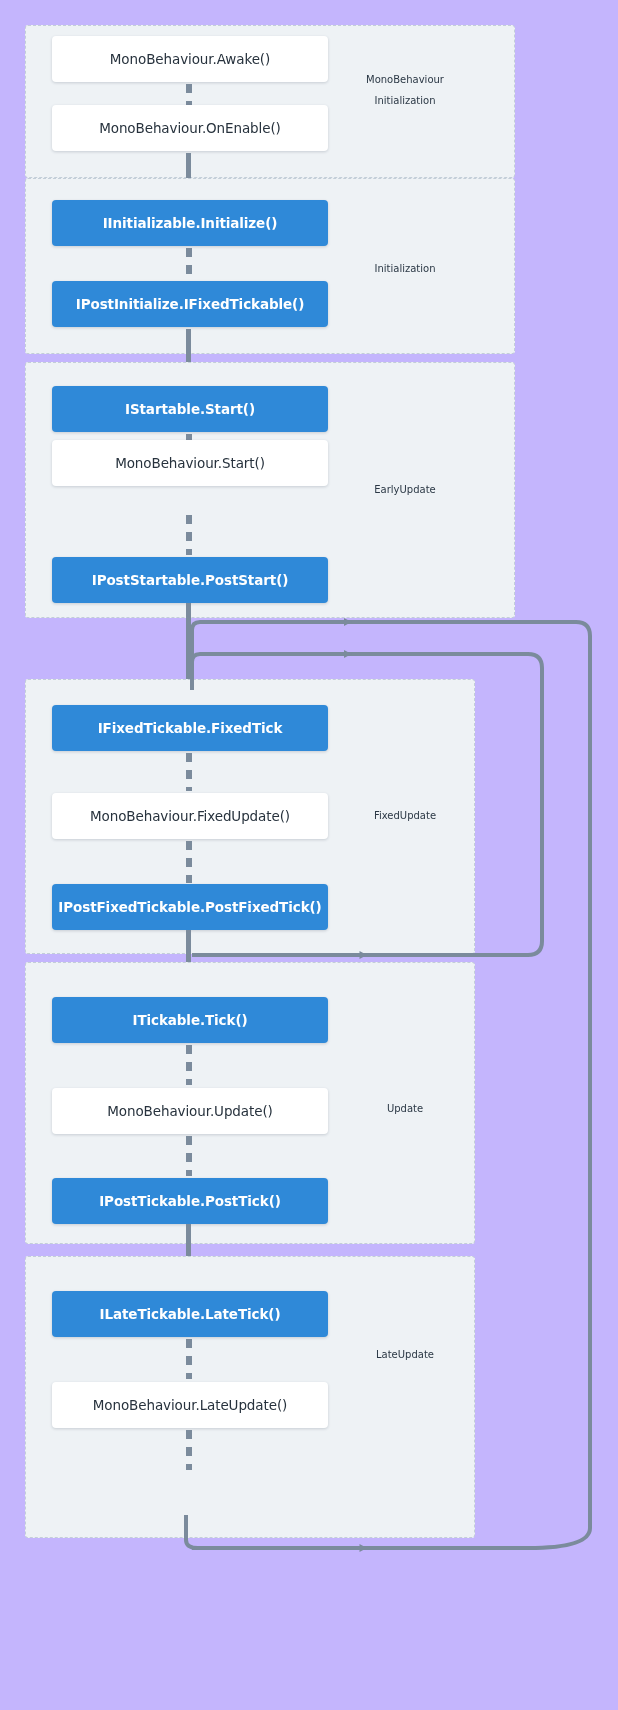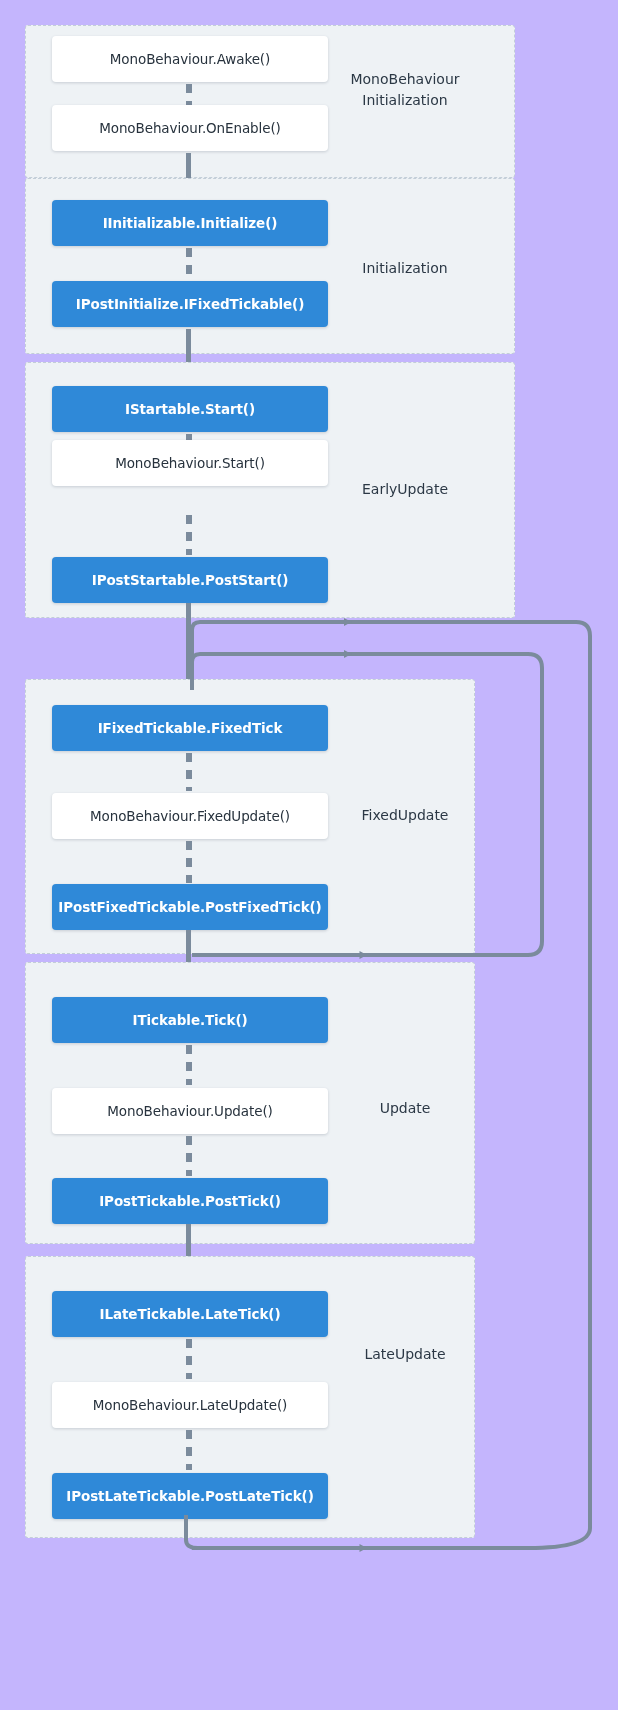--- a/index.html
+++ b/index.html
@@ -50,21 +50,21 @@
   .node.blue {
     background: #2f89d8;
     color: #ffffff;
     font-weight: 700;
   }
 
   
   .slabel {
     position: absolute;
     color: #2b3845;
-    font-size: 14px;
+    font-size: 10px;
     line-height: 21px;
     text-align: center;
     width: 150px;
     left: 330px;
   }
 
   
   .dashlink {
     position: absolute;
     left: 186px;
@@ -174,21 +174,20 @@
   </div>
 
   <div class="arrow" style="top:1224px; height:38px;"></div>
 
   <div class="section" style="left:25px; top:1256px; width:450px; height:282px;"></div>
 
   <div class="node blue" style="top:1291px;">ILateTickable.LateTick()</div>
   <div class="dashlink" style="top:1339px; height:40px;"></div>
   <div class="node white" style="top:1382px;">MonoBehaviour.LateUpdate()</div>
   <div class="dashlink" style="top:1430px; height:40px;"></div>
-  <div class="node blue" style="top:1473px;">IPostLateTickable.PostLateTick()</div>
 
   <div class="slabel" style="top:1344px;">
     <div>LateUpdate</div>
   </div>
 
   <svg id="loops" viewBox="0 0 618 1710">
     <defs>
       <marker id="ah-left" markerWidth="10" markerHeight="10" refX="8" refY="4" orient="auto" markerUnits="userSpaceOnUse">
         <path d="M8,0 L8,8 L0.5,4 Z" fill="#7b8b9c"></path>
       </marker>

